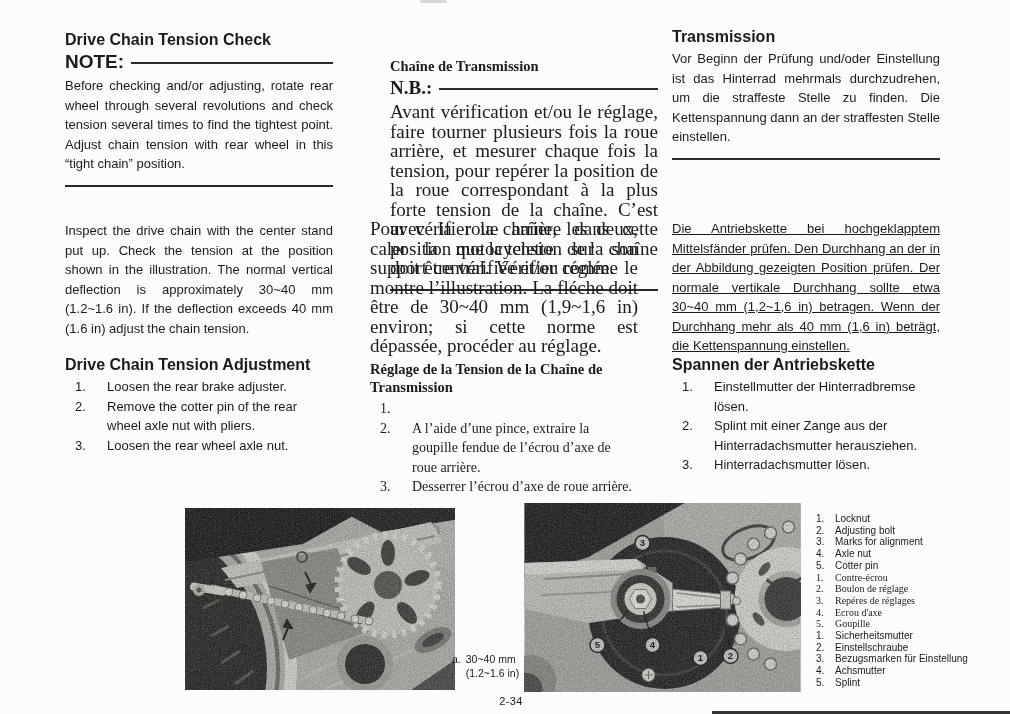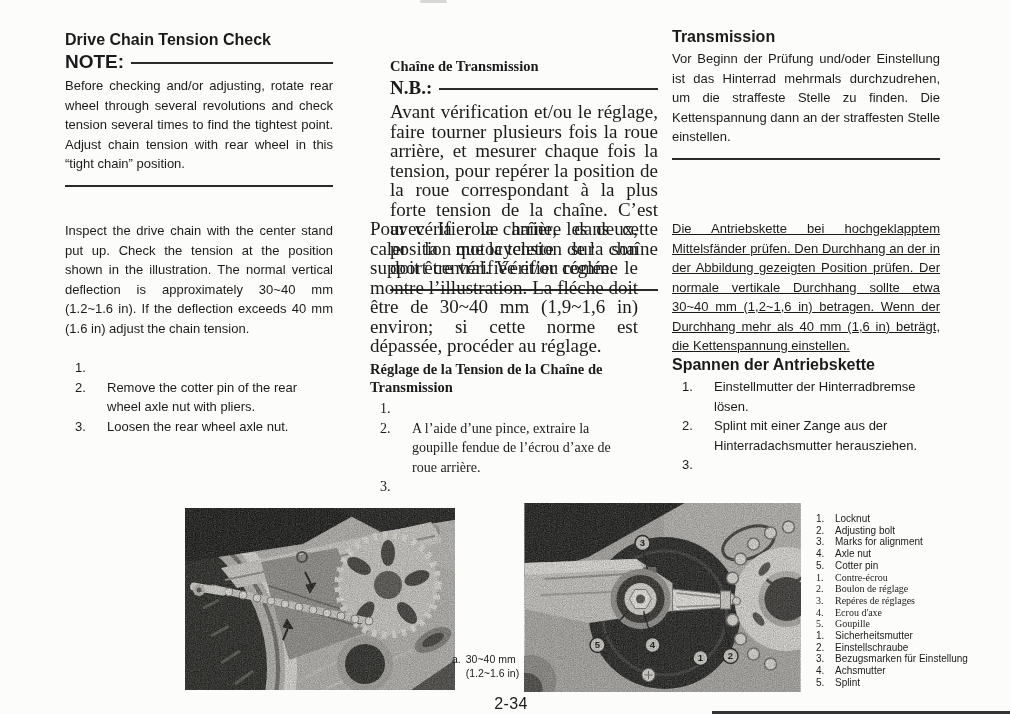--- a/index.html
+++ b/index.html
@@ -23,21 +23,21 @@
   .step-n{flex:none;width:23px;padding-left:10px;}
   .step-t{flex:1;padding-left:9px;}
   .photo{position:absolute;display:block;}
   .caption{position:absolute;left:452px;top:653px;font-size:10.5px;line-height:13.5px;display:flex;}
   .caption .cap-a{margin-right:5px;}
   .legend{position:absolute;left:816px;top:513px;width:196px;font-size:10px;line-height:11.7px;}
   .legend-fr{font-family:"Liberation Serif",serif;}
   .leg-item{display:flex;}
   .leg-n{flex:none;width:15px;}
   .leg-t{flex:1;padding-left:4px;}
-  .pageno{position:absolute;left:12px;right:0;top:695px;text-align:center;font-size:16px;letter-spacing:0.4px;}
+  .pageno{position:absolute;left:12px;right:0;top:695px;text-align:center;font-size:11px;letter-spacing:0.4px;}
   .top-mark{position:absolute;left:420px;top:0;width:27px;height:3px;background:#d7d7d5;border-radius:2px;}
   .bottom-edge{position:absolute;left:712px;top:711px;width:298px;height:3px;background:#343433;}
 </style>
 </head>
 <body>
 
 <div class="top-mark"></div>
 <div class="bottom-edge"></div>
 
 <svg width="0" height="0" style="position:absolute" aria-hidden="true">
@@ -83,24 +83,26 @@
   <p class="body-text">Inspect the drive chain with the center stand put up. Check the tension at the position shown in the illustration. The normal vertical deflection is approximately 30~40 mm (1.2~1.6 in). If the deflection exceeds 40 mm (1.6 in) adjust the chain tension.</p>
 </div>
 <div class="col col-fr" style="left:370px;top:219px;">
   <p class="body-text">Pour vérifier la chaîne, les deux, caler la motocyclette sur son support central. Vérifier comme le montre l’illustration. La fléche doit être de 30~40 mm (1,9~1,6 in) environ; si cette norme est dépassée, procéder au réglage.</p>
 </div>
 <div class="col" style="left:672px;top:219px;text-decoration:underline;">
   <p class="body-text">Die Antriebskette bei hochgeklapptem Mittelsfänder prüfen. Den Durchhang an der in der Abbildung gezeigten Position prüfen. Der normale vertikale Durchhang sollte etwa 30~40 mm (1,2~1,6 in) betragen. Wenn der Durchhang mehr als 40 mm (1,6 in) beträgt, die Kettenspannung einstellen.</p>
 </div>
 
 <div class="col" style="left:65px;top:356px;">
+  <div class="sec-title">Drive Chain Tension Adjustment</div>
   <div class="steps">
 
       <div class="step">
         <span class="step-n">1.</span>
+        <span class="step-t">Loosen the rear brake adjuster.</span>
       </div>
 
       <div class="step">
         <span class="step-n">2.</span>
         <span class="step-t">Remove the cotter pin of the rear wheel axle nut with pliers.</span>
       </div>
 
       <div class="step">
         <span class="step-n">3.</span>
         <span class="step-t">Loosen the rear wheel axle nut.</span>
@@ -116,40 +118,42 @@
         <span class="step-n">1.</span>
       </div>
 
       <div class="step">
         <span class="step-n">2.</span>
         <span class="step-t">A l’aide d’une pince, extraire la goupille fendue de l’écrou d’axe de roue arrière.</span>
       </div>
 
       <div class="step">
         <span class="step-n">3.</span>
+        <span class="step-t">Desserrer l’écrou d’axe de roue arrière.</span>
       </div>
     </div>
 </div>
 
 <div class="col" style="left:672px;top:356px;">
   <div class="sec-title">Spannen der Antriebskette</div>
   <div class="steps">
 
       <div class="step">
         <span class="step-n">1.</span>
         <span class="step-t">Einstellmutter der Hinterradbremse lösen.</span>
       </div>
 
       <div class="step">
         <span class="step-n">2.</span>
         <span class="step-t">Splint mit einer Zange aus der Hinterradachsmutter herausziehen.</span>
       </div>
 
       <div class="step">
         <span class="step-n">3.</span>
+        <span class="step-t">Hinterradachsmutter lösen.</span>
       </div>
     </div>
 </div>
 
 <svg class="photo" style="left:185px;top:508px;" width="270" height="182" viewBox="0 0 270 182">
   <rect width="270" height="182" fill="#b0aeaa"></rect>
 
   <circle cx="-70" cy="160" r="152" fill="#272724"></circle>
   <g stroke="#55534e" stroke-width="3">
     <line x1="18" y1="100" x2="34" y2="92"></line>

